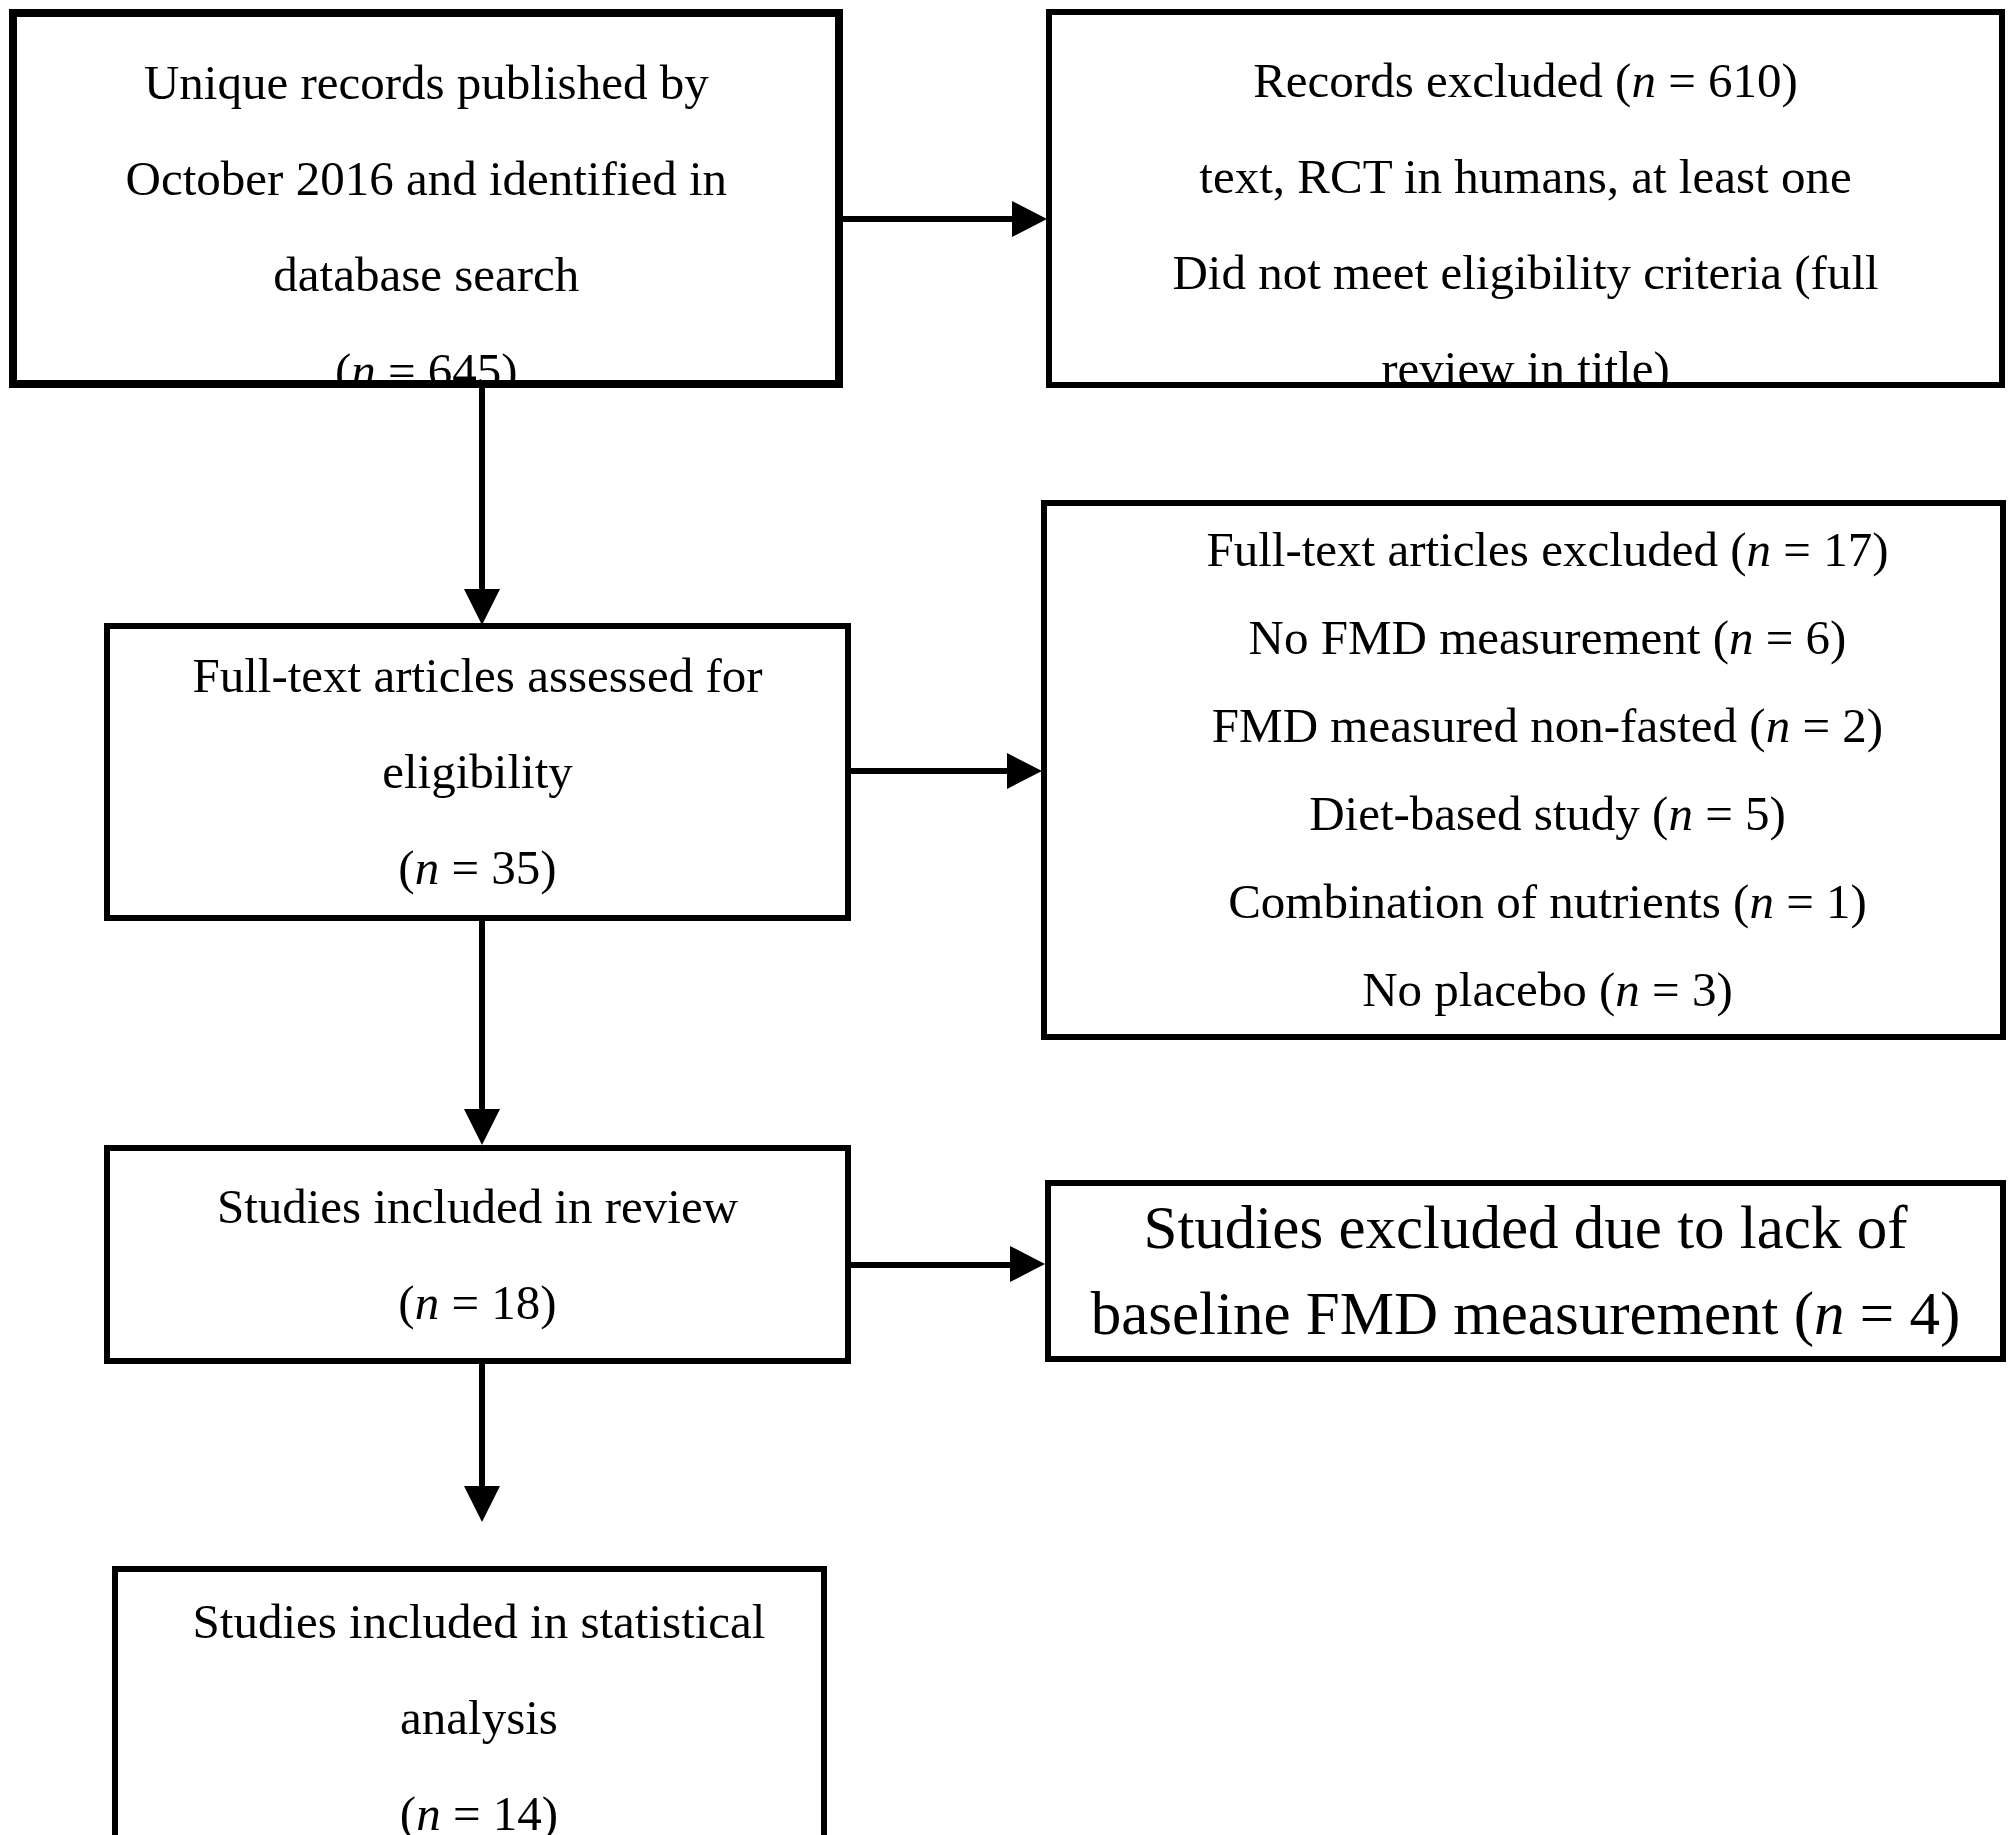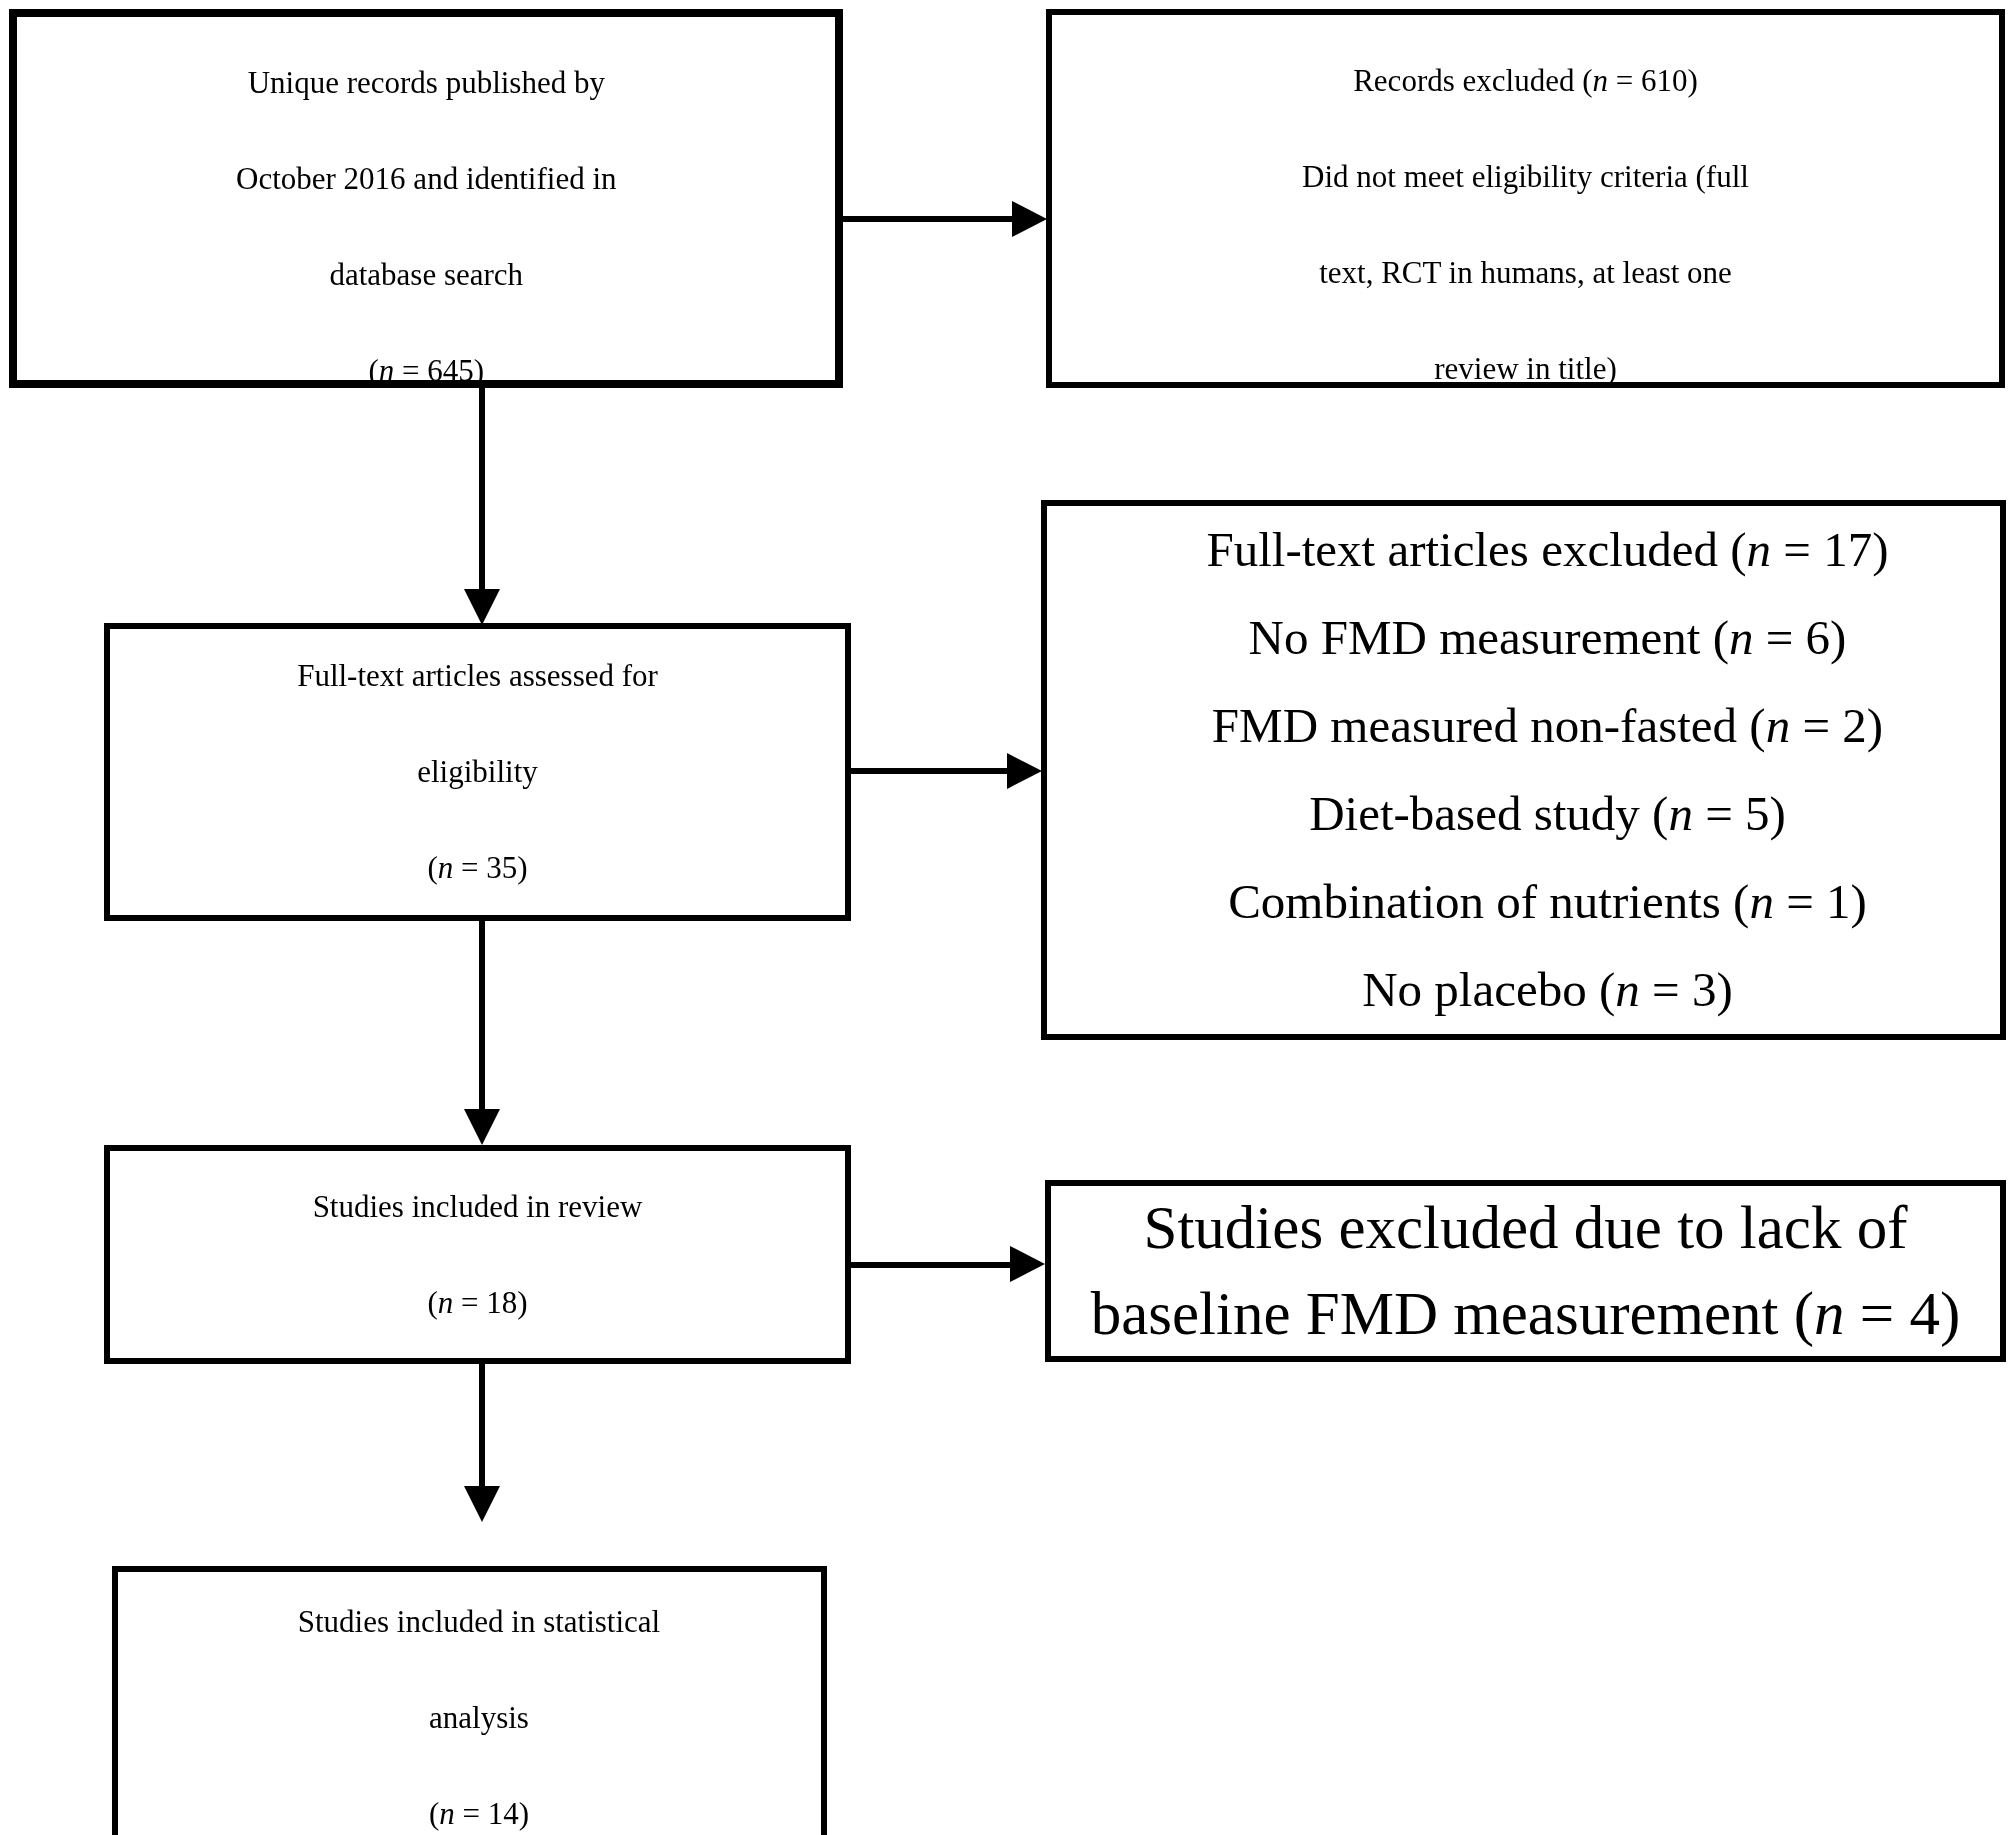--- a/index.html
+++ b/index.html
@@ -21,21 +21,21 @@
     background:var(--bg);
     border:6px solid var(--line);
     box-sizing:border-box;
     overflow:hidden;
     display:flex;
     flex-direction:column;
     justify-content:center;
   }
   .box .text{width:100%;text-align:center;}
   .line{white-space:nowrap;}
-  .lh145 .line{line-height:96px;font-size:31px;}
+  .lh145 .line{line-height:96px;font-size:49px;}
   .lh133 .line{line-height:88px;font-size:49px;}
   .lh130 .line{line-height:86px;font-size:61px;}
   .clip{justify-content:flex-start;padding-top:17.3px;}
 
   
   .b1{left:9.3px;top:9.3px;width:834px;height:379px;border-width:8.6px;}
   .b2{left:1046px;top:9.3px;width:959px;height:379px;}
   .b3{left:104px;top:623px;width:747px;height:298px;}
   .b4{left:1041px;top:500px;width:965px;height:540px;padding-left:48px;}
   .b5{left:104px;top:1145px;width:747px;height:219px;}
@@ -79,22 +79,22 @@
         <div class="line">Unique records published by</div>
         <div class="line">October 2016 and identified in</div>
         <div class="line">database search</div>
         <div class="line">(<i>n</i> = 645)</div>
       </div>
   </div>
 
   <div class="box b2 clip lh145">
     <div class="text">
         <div class="line">Records excluded (<i>n</i> = 610)</div>
+        <div class="line">text, RCT in humans, at least one</div>
         <div class="line">Did not meet eligibility criteria (full</div>
-        <div class="line">text, RCT in humans, at least one</div>
         <div class="line">review in title)</div>
       </div>
   </div>
 
   <div class="box b3 lh145">
     <div class="text">
         <div class="line">Full-text articles assessed for</div>
         <div class="line">eligibility</div>
         <div class="line">(<i>n</i> = 35)</div>
       </div>

